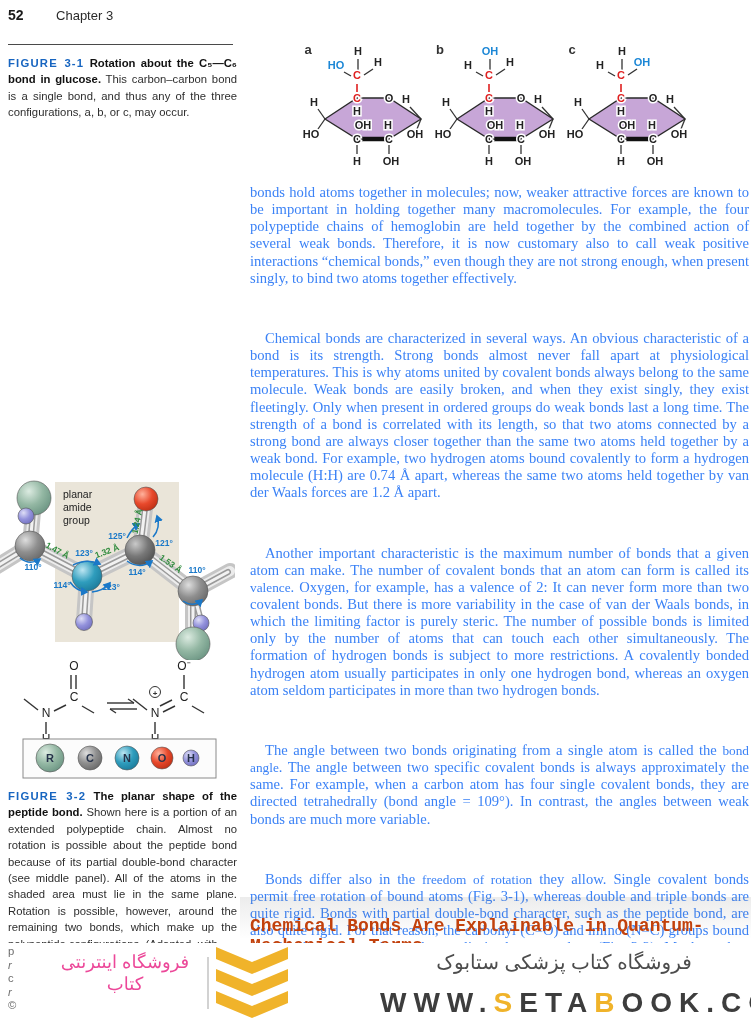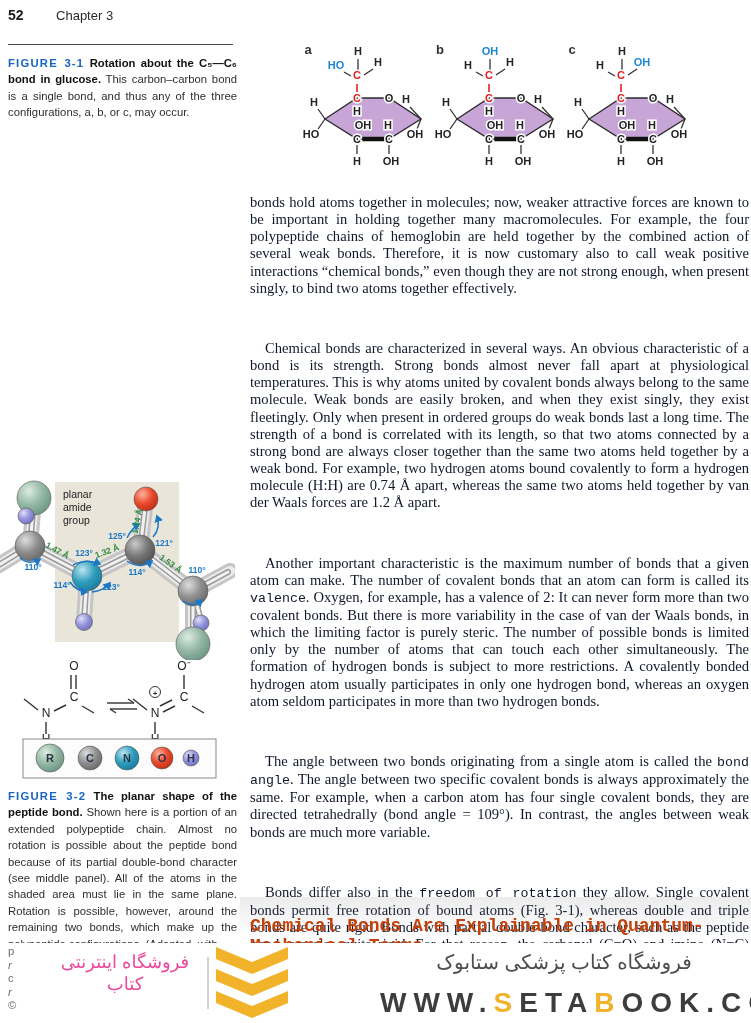--- a/index.html
+++ b/index.html
@@ -12,26 +12,26 @@
   .chapter{font-size:13px;color:#2a2a2a;}
   .toprule{position:absolute;left:8px;top:44px;width:225px;height:1px;background:#4a4a4a;}
 
   
   .fig-caption{position:absolute;left:8px;width:229px;font-size:11.3px;line-height:16.4px;
                color:#2e2e2e;text-align:justify;}
   .figlabel{color:#1765c0;font-weight:bold;letter-spacing:1.2px;}
   .fig-caption b{color:#111;}
 
   
-  #body-col{position:absolute;left:250px;top:194px;width:499px;
+  #body-col{position:absolute;left:250px;top:184px;width:499px;
             font-family:"Liberation Serif",serif;font-size:14.6px;line-height:17.15px;
-            color:#0f172a;text-align:justify;}
+            color:#3b82f6;text-align:justify;}
   #body-col p{margin:0;}
   #body-col p.indent{text-indent:15px;margin-top:43px;}
-  .keyterm{font-family:Liberation Mono, monospace;font-size:13.3px;}
+  .keyterm{font-family:Liberation Serif, serif;font-size:13.3px;}
   .section-heading{position:absolute;left:250px;top:916px;width:499px;
        font-family:Liberation Mono, monospace;font-weight:bold;font-size:18px;color:#c2410c;}
   .head-fade{position:absolute;left:240px;top:897px;width:511px;height:42px;
        background:linear-gradient(180deg,rgba(120,120,120,0.14),rgba(255,255,255,0));}
 
   
   text{font-family:"Liberation Sans",sans-serif;}
   .atomlbl{font-size:11px;font-weight:bold;fill:#222;text-anchor:middle;
            paint-order:stroke;stroke:#ffffff;stroke-width:3px;}
   .glab{font-size:13px;font-weight:bold;fill:#333;text-anchor:middle;}

